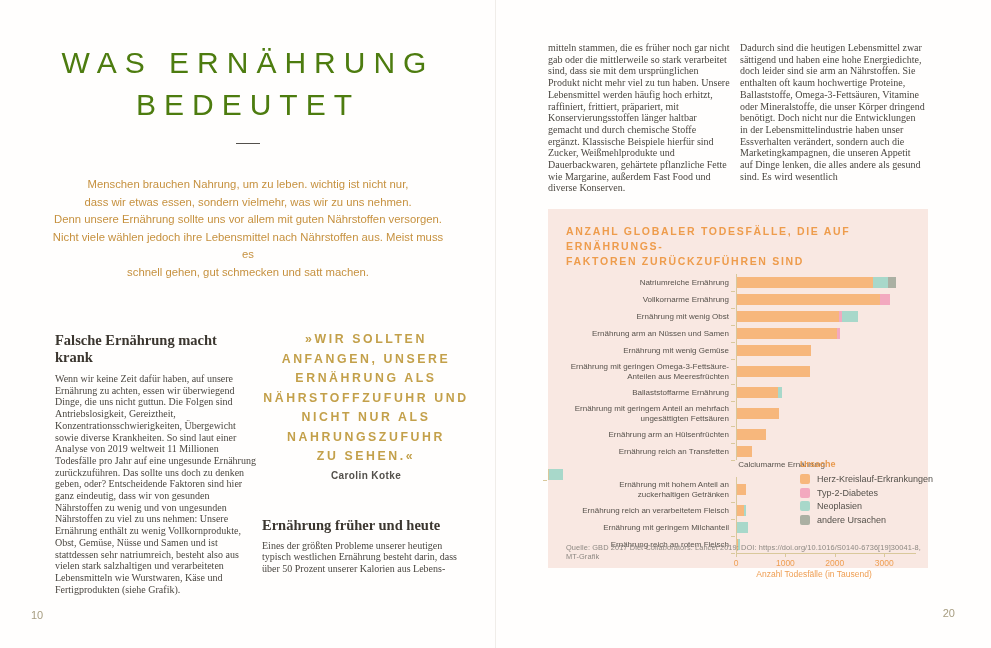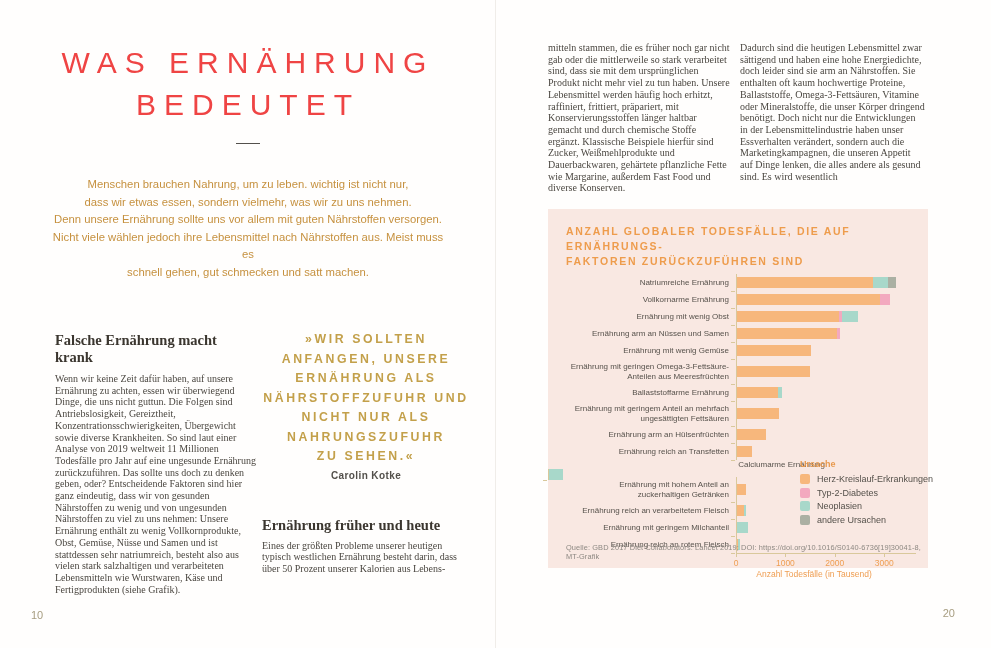--- a/index.html
+++ b/index.html
@@ -6,21 +6,21 @@
   html,body { background:#ffffff; }
   .spread {
     position:relative; width:991px; height:648px; background:#fffefd;
     font-family:"Liberation Sans", sans-serif; overflow:hidden;
   }
   .gutter { position:absolute; left:495px; top:0; bottom:0; width:1px; background:#f0ede9; }
 
   
   .l-title {
     position:absolute; left:0; top:42px; width:496px; text-align:center;
-    font-size:30px; line-height:42px; letter-spacing:8px; color:#ef4444;
+    font-size:30px; line-height:42px; letter-spacing:8px; color:#4d7c0f;
     font-weight:400; white-space:pre-line;
   }
   .l-divider { position:absolute; left:236px; top:143px; width:24px; height:1px; background:#53504c; }
   .l-intro {
     position:absolute; left:46px; top:176px; width:404px; text-align:center;
     font-size:11.3px; line-height:17.6px; color:#c6913f; white-space:pre-line;
   }
   .article-heading {
     font-family:"Liberation Serif", serif; font-weight:700;
     font-size:14.5px; line-height:16.5px; color:#3b362f; white-space:pre-line;

